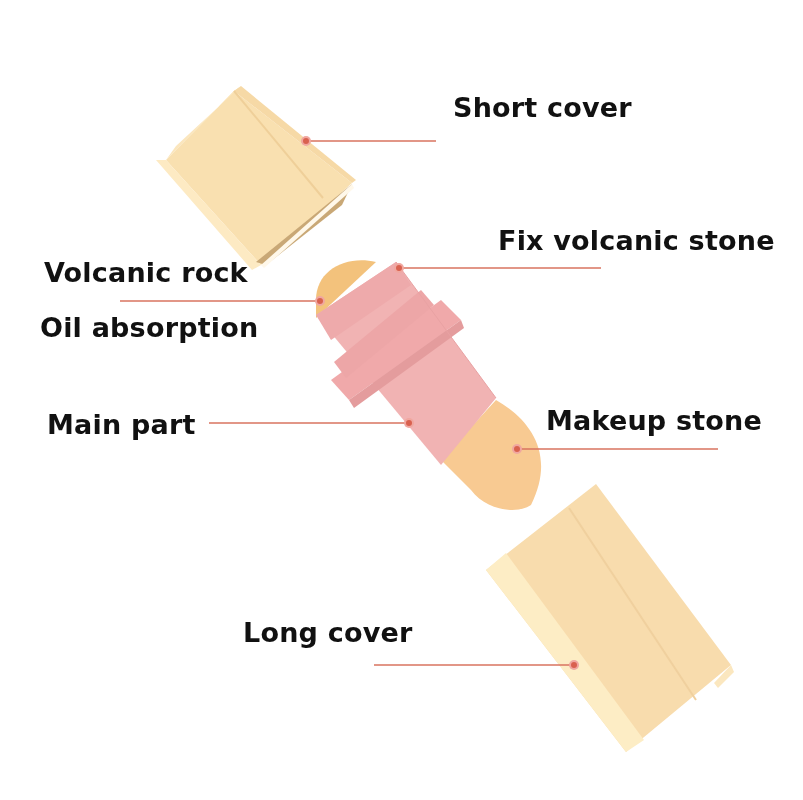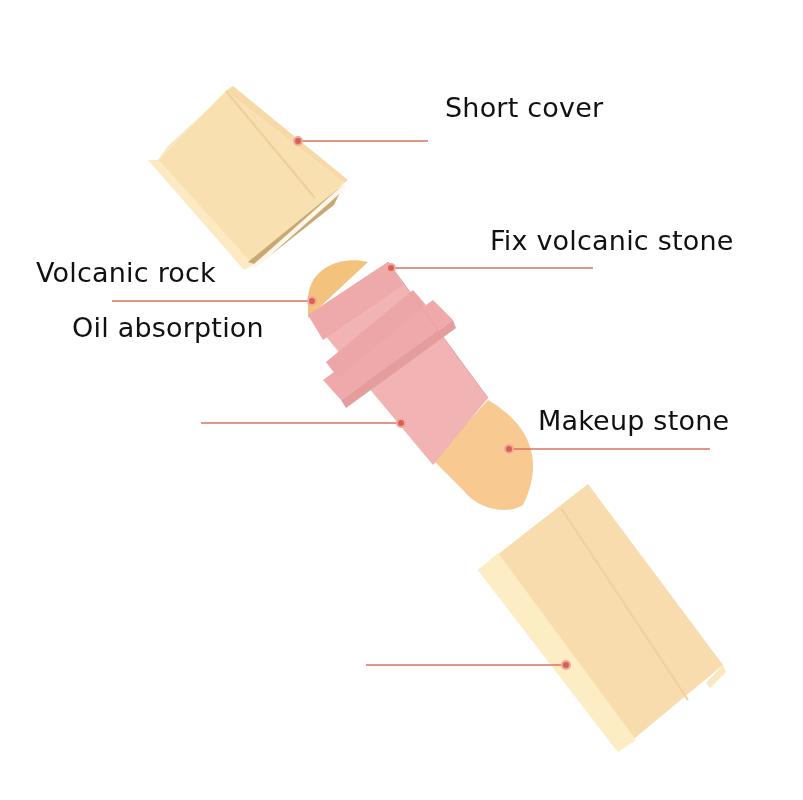--- a/index.html
+++ b/index.html
@@ -1,17 +1,17 @@
 <!DOCTYPE html>
 <html><head>
   <meta charset="utf-8">
   <style>
     html, body { margin:0; padding:0; background:#ffffff; }
     body { width:803px; height:800px; position:relative; overflow:hidden; font-family:"DejaVu Sans", sans-serif; }
-    .canvas { position:absolute; left:8px; top:0; width:775px; height:800px; }
+    .canvas { position:absolute; left:16px; top:0; width:775px; height:800px;font-weight:bold; }
     .label { position:absolute; font-size:27px; color:#111; white-space:nowrap; letter-spacing:0.2px; }
     svg { position:absolute; left:0; top:0; }
   </style>
 </head>
 <body>
 
 <div class="canvas">
 
   <svg width="803" height="800" viewBox="0 0 803 800">
 
@@ -67,15 +67,17 @@
       <circle cx="501" cy="449" r="5" fill="#f0a7a0"></circle>
         <circle cx="501" cy="449" r="3" fill="#d9614f"></circle>
       <circle cx="558" cy="665" r="5" fill="#f0a7a0"></circle>
         <circle cx="558" cy="665" r="3" fill="#d9614f"></circle>
     </g>
   </svg>
 
   <div class="label" style="left:437px; top:92px;">Short cover</div>
   <div class="label" style="left:482px; top:225px;">Fix volcanic stone</div>
   <div class="label" style="left:28px; top:257px;">Volcanic rock</div>
-  <div class="label" style="left:24px; top:312px;margin-left:40px;">Oil absorption</div>
+  <div class="label" style="left:24px; top:312px;">Oil absorption</div>
+  <div class="label" style="left:31px; top:409px;">Main part</div>
   <div class="label" style="left:530px; top:405px;">Makeup stone</div>
+  <div class="label" style="left:227px; top:617px;">Long cover</div>
 </div>
 
 </body></html>

